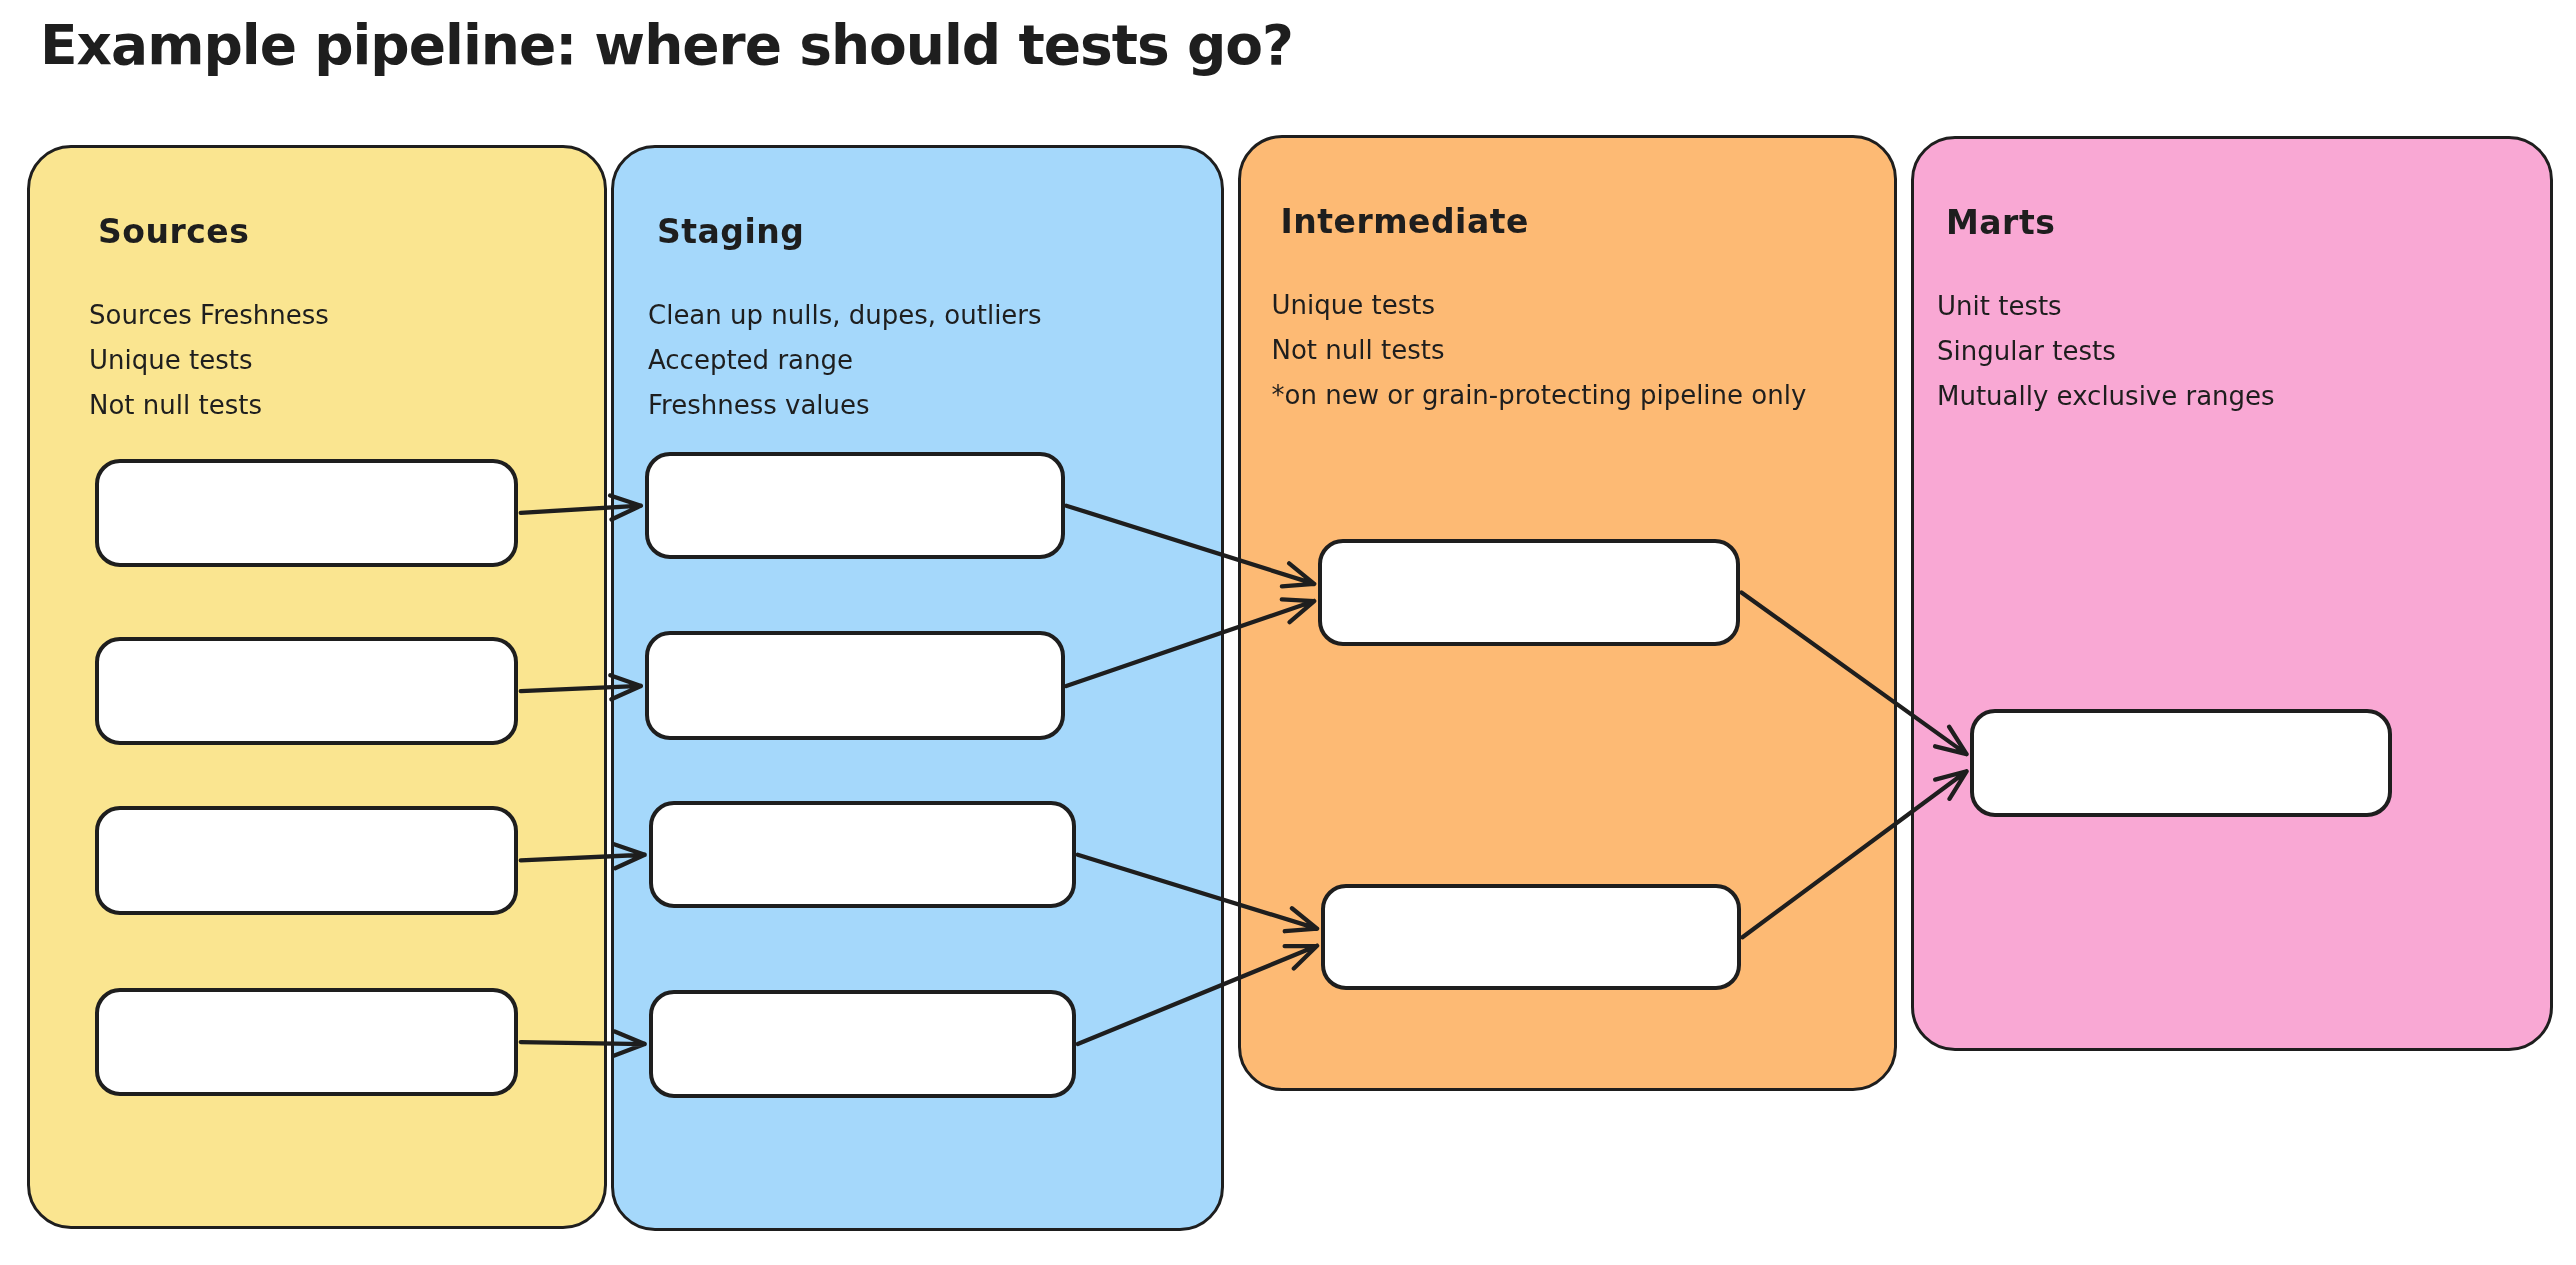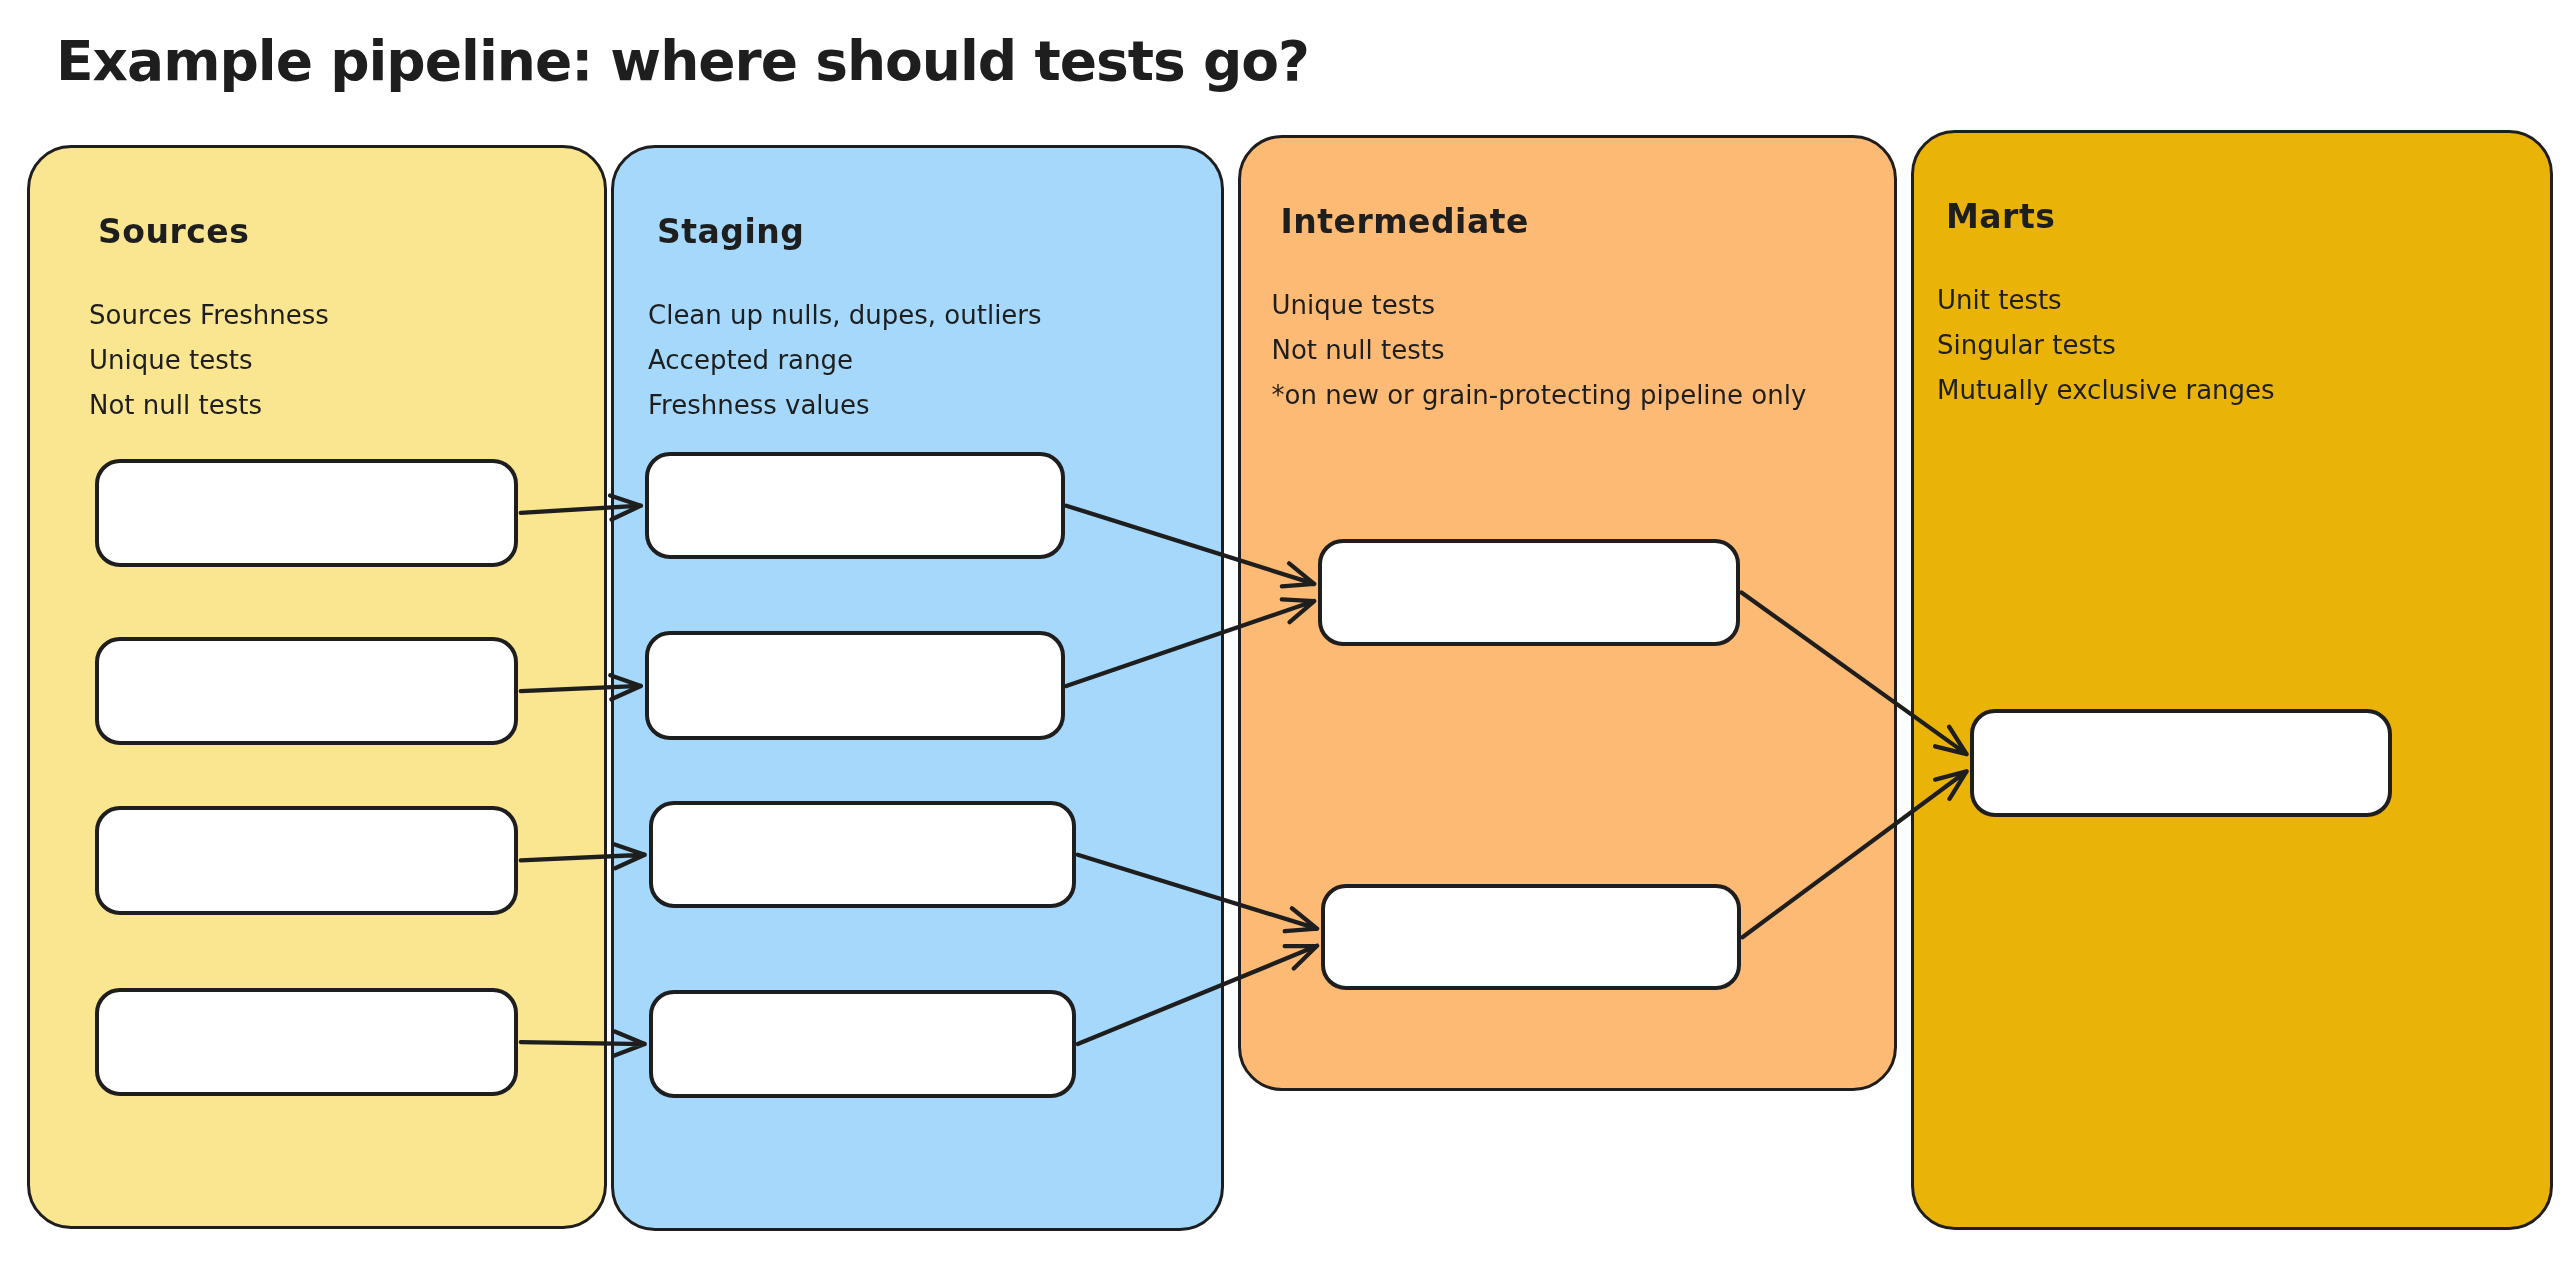--- a/index.html
+++ b/index.html
@@ -2,21 +2,21 @@
 <html><head>
 <meta charset="utf-8">
 <style>
   html,body{margin:0;padding:0;background:#ffffff;}
   #canvas{
     position:relative;width:2576px;height:1266px;overflow:hidden;
     background:#ffffff;color:#1e1e1e;
     font-family:"DejaVu Sans","Liberation Sans",sans-serif;
   }
   .title{
-    position:absolute;left:40px;top:13.4px;margin:16px;
+    position:absolute;left:40px;top:13.4px;margin:0;
     font-size:55px;font-weight:bold;letter-spacing:-1px;color:#1e1e1e;
   }
   .col{
     position:absolute;box-sizing:border-box;
     border:3.8px solid #1e1e1e;border-radius:44px;
     padding:55px 19px 0 var(--inset,38px);
   }
   .col-head{margin:9px;font-size:33px;font-weight:bold;letter-spacing:0.5px;}
   .col-tests{
     list-style:none;margin:42px 0 0 0;padding:0;
@@ -55,21 +55,21 @@
 
   <section class="col" style="left: 1238px; top: 135px; width: 659px; height: 956px; --inset: 30.5px; background: #fdba74;">
     <h2 class="col-head">Intermediate</h2>
     <ul class="col-tests">
       <li>Unique tests</li>
       <li>Not null tests</li>
       <li>*on new or grain-protecting pipeline only</li>
     </ul>
   </section>
 
-  <section class="col" style="left: 1911px; top: 130px; width: 642px; height: 1100px; --inset: 23px; background: #eab308;">
+  <section class="col" style="left: 1911px; top: 136px; width: 642px; height: 915px; --inset: 23px; background: #f9a8d4;">
     <h2 class="col-head">Marts</h2>
     <ul class="col-tests">
       <li>Unit tests</li>
       <li>Singular tests</li>
       <li>Mutually exclusive ranges</li>
     </ul>
   </section>
 
   <div class="node" style="left: 95px; top: 459px; width: 423px; height: 108px; background: rgb(255, 255, 255); border-color: rgb(30, 30, 30);"></div>
   <div class="node" style="left: 95px; top: 637px; width: 423px; height: 108px; background: rgb(255, 255, 255); border-color: rgb(30, 30, 30);"></div>

